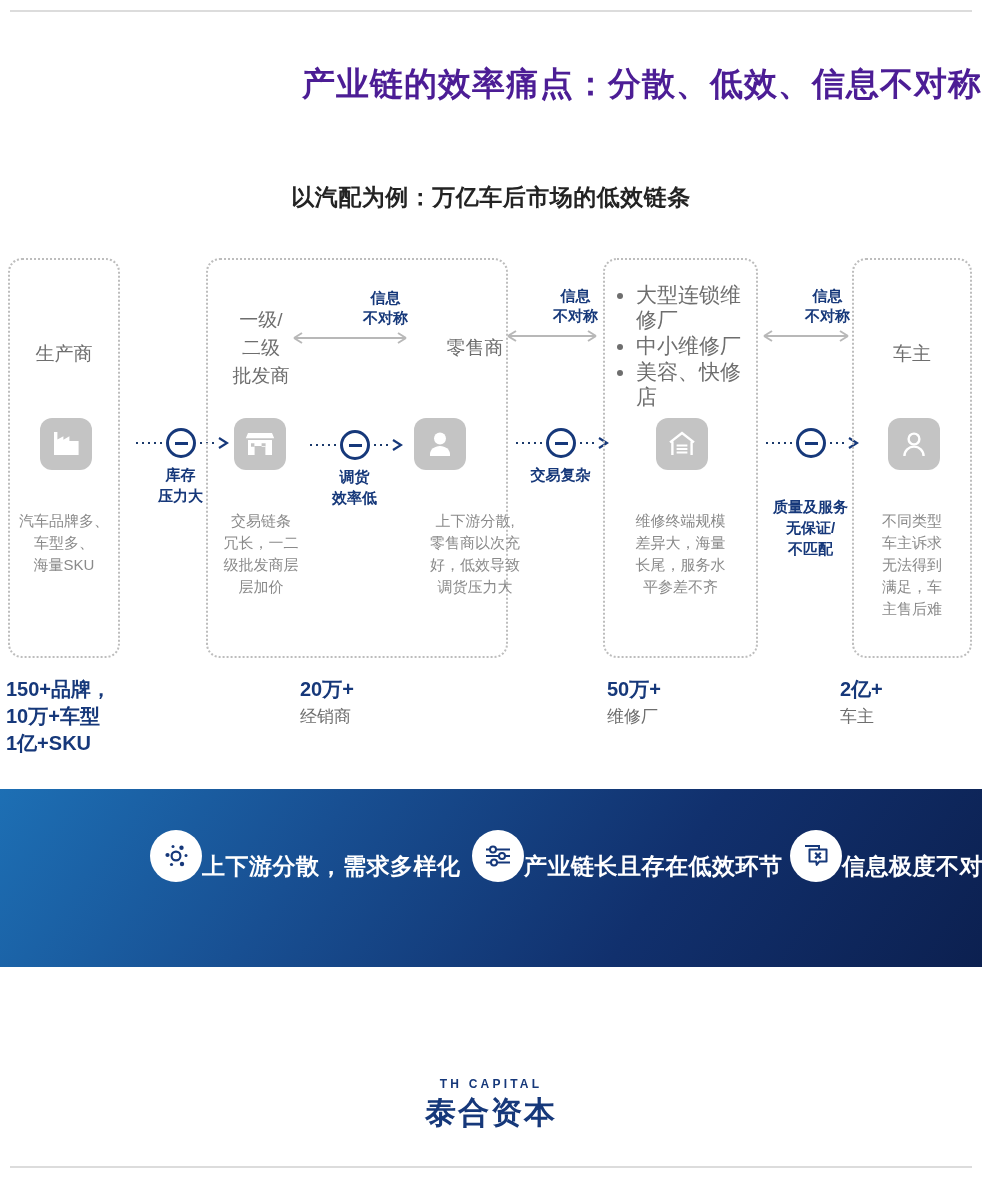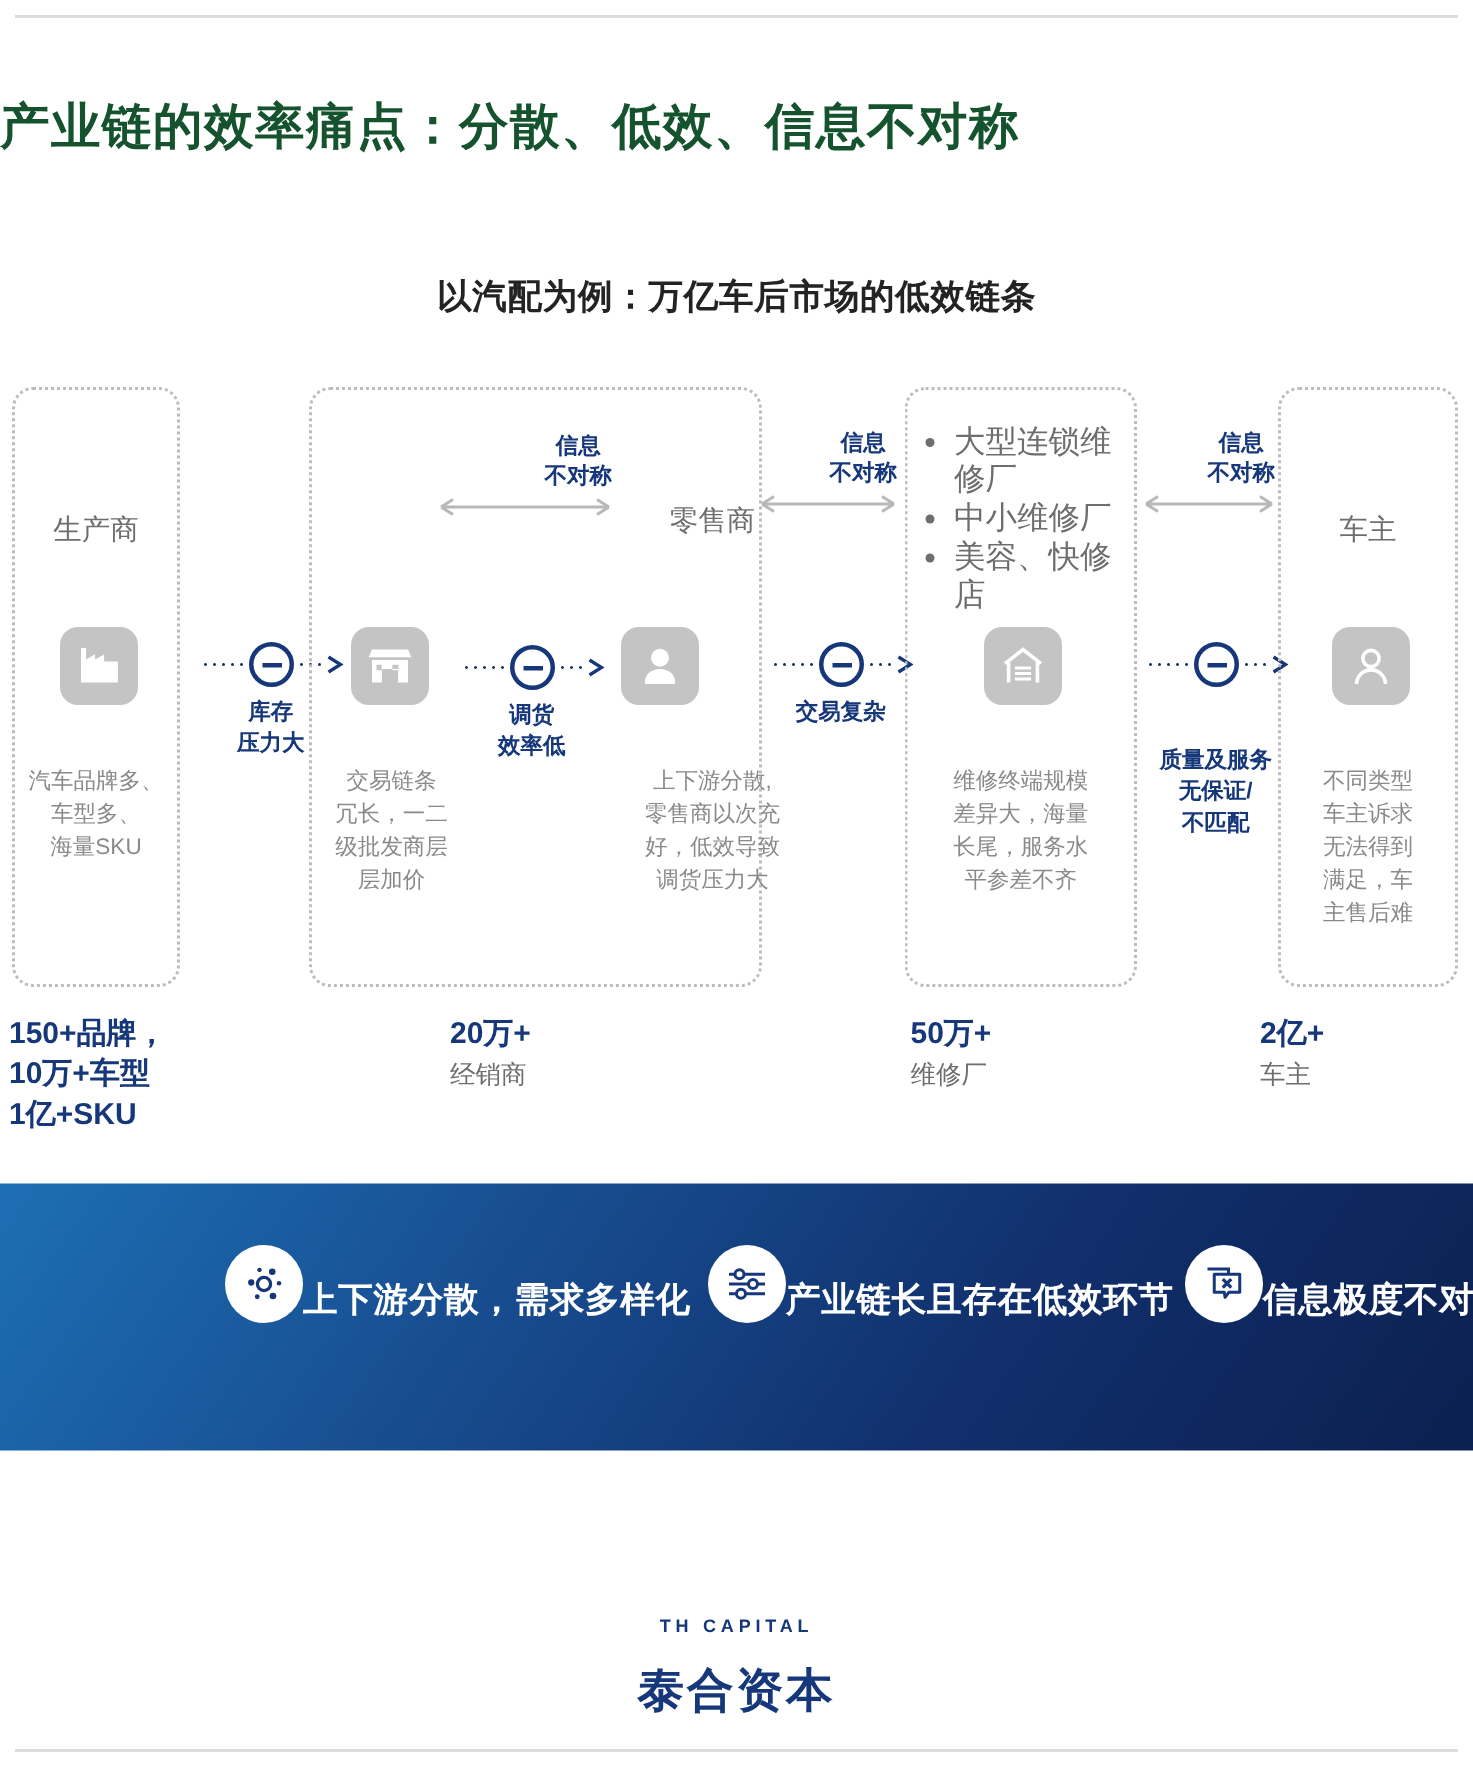--- a/index.html
+++ b/index.html
@@ -8,22 +8,22 @@
     background:#ffffff;
     font-family:"Liberation Sans","DejaVu Sans",sans-serif;
     position:relative;overflow:hidden;
     color:#7a7a7a;
   }
   .rule{position:absolute;left:10px;right:10px;height:2px;background:#dcdcdc;}
   .rule.top{top:10px;}
   .rule.bottom{top:1166px;}
 
   .title{
-    position:absolute;top:62px;left:0;width:982px;text-align:left;
-    font-size:33px;font-weight:bold;color:#14532d;letter-spacing:1px;
+    position:absolute;top:62px;left:0;width:982px;text-align:right;
+    font-size:33px;font-weight:bold;color:#4c1d95;letter-spacing:1px;
   }
   .subtitle{
     position:absolute;top:182px;left:0;width:982px;text-align:center;
     font-size:23px;font-weight:bold;color:#232323;letter-spacing:.5px;
   }
 
   
   .diagram{position:absolute;top:258px;left:0;width:982px;height:410px;}
   .stage{
     position:absolute;top:0;border:2px dotted #bdbdbd;border-radius:14px;
@@ -103,21 +103,21 @@
     margin-top:22px;color:#ffffff;font-size:23px;font-weight:bold;white-space:nowrap;
     letter-spacing:.5px;
   }
 
   
   .logo{position:absolute;top:1076px;left:0;width:982px;text-align:center;color:#16387a;}
   .logo .en{
     font-size:12px;font-weight:bold;letter-spacing:3.2px;line-height:16px;
   }
   .logo .cn{
-    font-size:31px;font-weight:bold;letter-spacing:2px;line-height:38px;margin-top:16px;
+    font-size:31px;font-weight:bold;letter-spacing:2px;line-height:38px;margin-top:2px;
   }
 </style>
 </head>
 <body>
 
 <div class="rule top"></div>
 
 <div class="title">产业链的效率痛点：分散、低效、信息不对称</div>
 <div class="subtitle">以汽配为例：万亿车后市场的低效链条</div>
 
@@ -145,20 +145,23 @@
       <span class="dots short"></span>
       <svg width="11" height="14">
           <path d="M1 2 L9 7 L1 12" stroke="#16387a" stroke-width="2.2" fill="none"></path>
         </svg>
     </div>
     <div class="lbl" style="white-space:pre-line;">库存
 压力大</div>
   </div>
 
   <div class="stage s2">
+    <div class="stage-title" style="top:46px;left:-96px;white-space:pre-line;">一级/
+二级
+批发商</div>
     <div class="stage-title" style="top:74px;left:118px;">零售商</div>
 
     <div class="asym" style="left:84px;top:28px;">
       <div class="lbl" style="white-space:pre-line;">信息
 不对称</div>
       <div class="bar">
         <svg width="116" height="14">
             <path d="M2 7 L10 2 M2 7 L10 12 M2 7 L114 7 M114 7 L106 2 M114 7 L106 12" stroke="#b8b8b8" stroke-width="2" fill="none"></path>
           </svg>
       </div>

